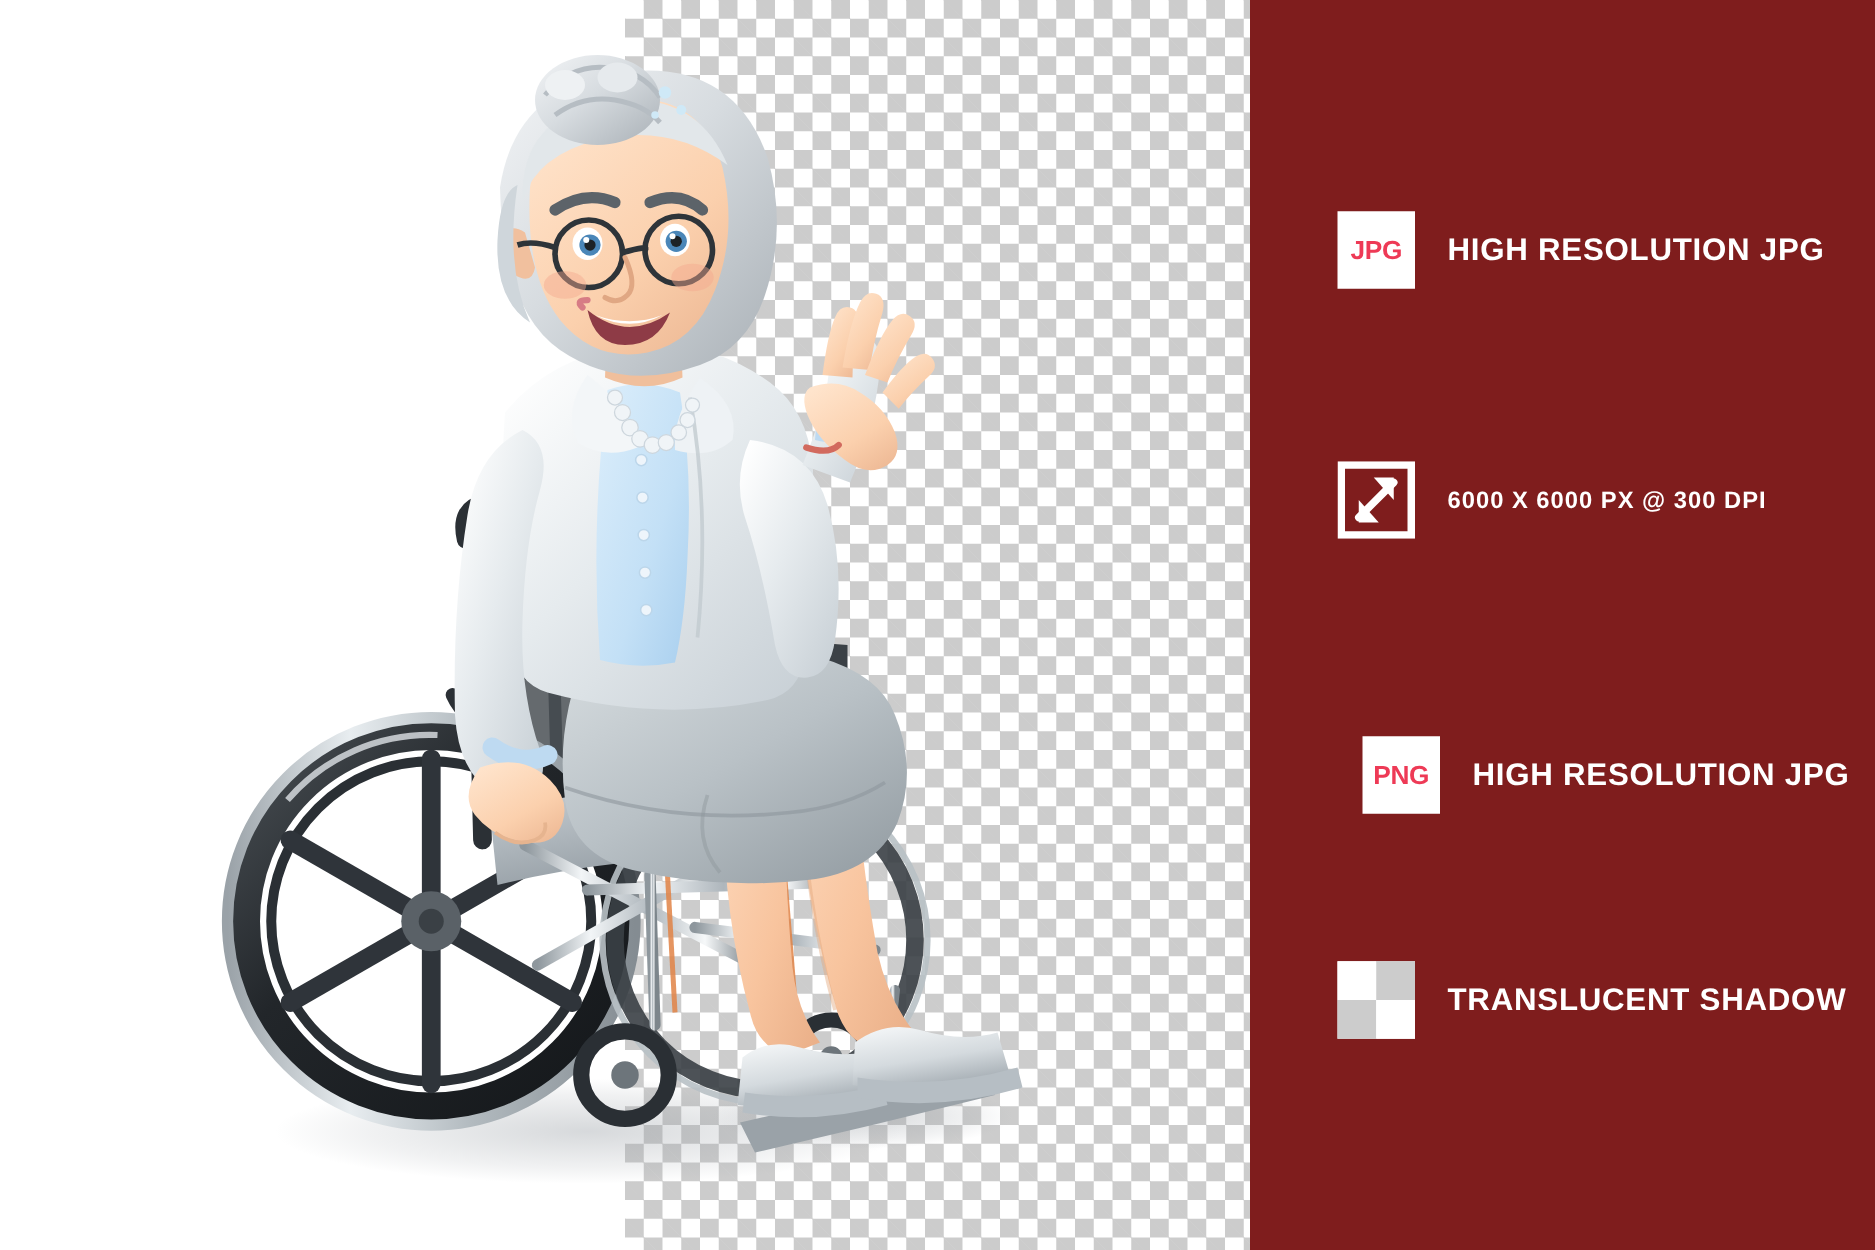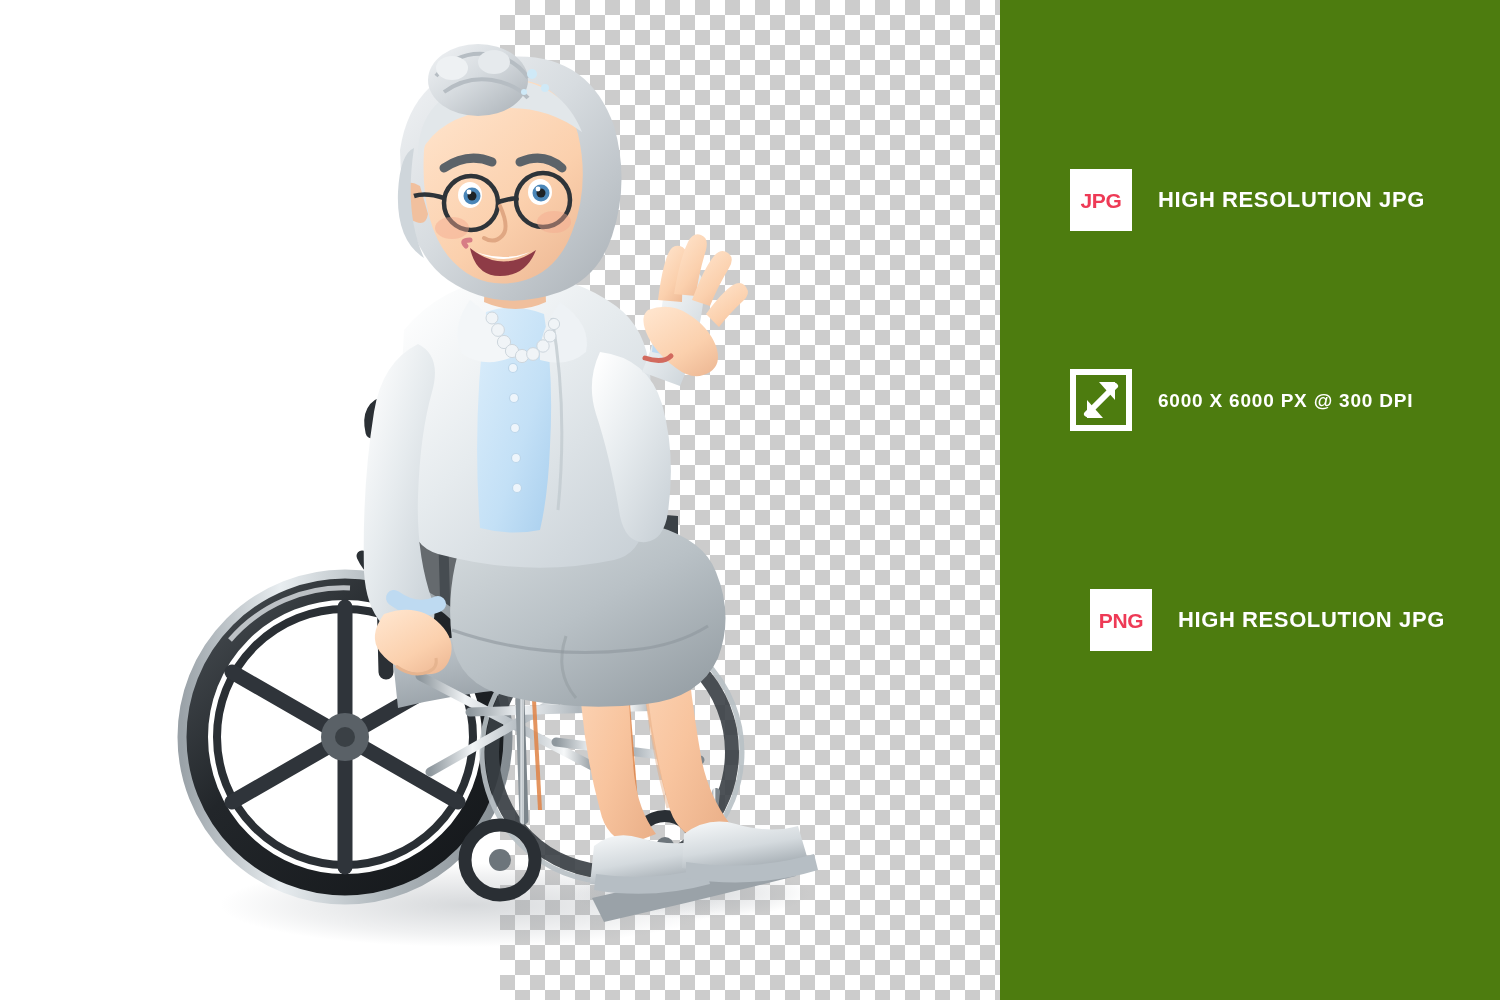--- a/index.html
+++ b/index.html
@@ -54,21 +54,21 @@
   .spec-row.r3 { top:768px; }
 
   .spec-icon {
     width:62px; height:62px;
     flex:0 0 62px;
     position:relative;
   }
   .spec-label {
     margin-left:26px;
     color:#ffffff;
-    font-size:22px;
+    font-size:25px;
     font-weight:600;
     letter-spacing:0.6px;
     white-space:nowrap;
     line-height:1;
   }
   .spec-label.dims { font-size:19px; letter-spacing:0.8px; }
 
   
   .badge {
     width:62px; height:62px;
@@ -376,21 +376,21 @@
 
         <path d="M500 206 q10 22 2 30 q-8 8 -18 2" stroke="#e0a783" stroke-width="4" fill="none" stroke-linecap="round"></path>
 
         <path d="M470 248 q32 26 66 2 q-10 26 -36 26 q-24 0 -30 -28 z" fill="#8e3b46"></path>
         <path d="M476 252 q28 14 54 0 q-26 10 -54 0 z" fill="#ffffff"></path>
         <path d="M466 246 q-6 -6 4 -6" stroke="#d77c85" stroke-width="5" fill="none" stroke-linecap="round"></path>
       </g>
     </svg>
   </div>
 
-  <div id="spec-panel" style="background: #4d7c0f; text-decoration: underline;">
+  <div id="spec-panel" style="background: #7f1d1d; text-decoration: underline;">
 
     <div class="spec-row r0">
       <div class="spec-icon">
         <div class="badge">
           <span style="color: rgb(238, 58, 86);">JPG</span>
         </div>
       </div>
       <div class="spec-label" style="color: rgb(255, 255, 255);">HIGH RESOLUTION JPG</div>
     </div>
 
@@ -408,14 +408,25 @@
 
     <div class="spec-row r2">
       <div class="spec-icon">
         <div class="badge">
           <span style="color: rgb(238, 58, 86);">PNG</span>
         </div>
       </div>
       <div class="spec-label" style="color: rgb(255, 255, 255);">HIGH RESOLUTION JPG</div>
     </div>
 
+    <div class="spec-row r3">
+      <div class="spec-icon">
+        <div class="checker-icon">
+          <i style="background: rgb(255, 255, 255);"></i>
+          <i style="background: rgb(204, 204, 204);"></i>
+          <i style="background: rgb(204, 204, 204);"></i>
+          <i style="background: rgb(255, 255, 255);"></i>
+        </div>
+      </div>
+      <div class="spec-label" style="color: rgb(255, 255, 255);">TRANSLUCENT SHADOW</div>
+    </div>
   </div>
 </div>
 
 </body></html>

